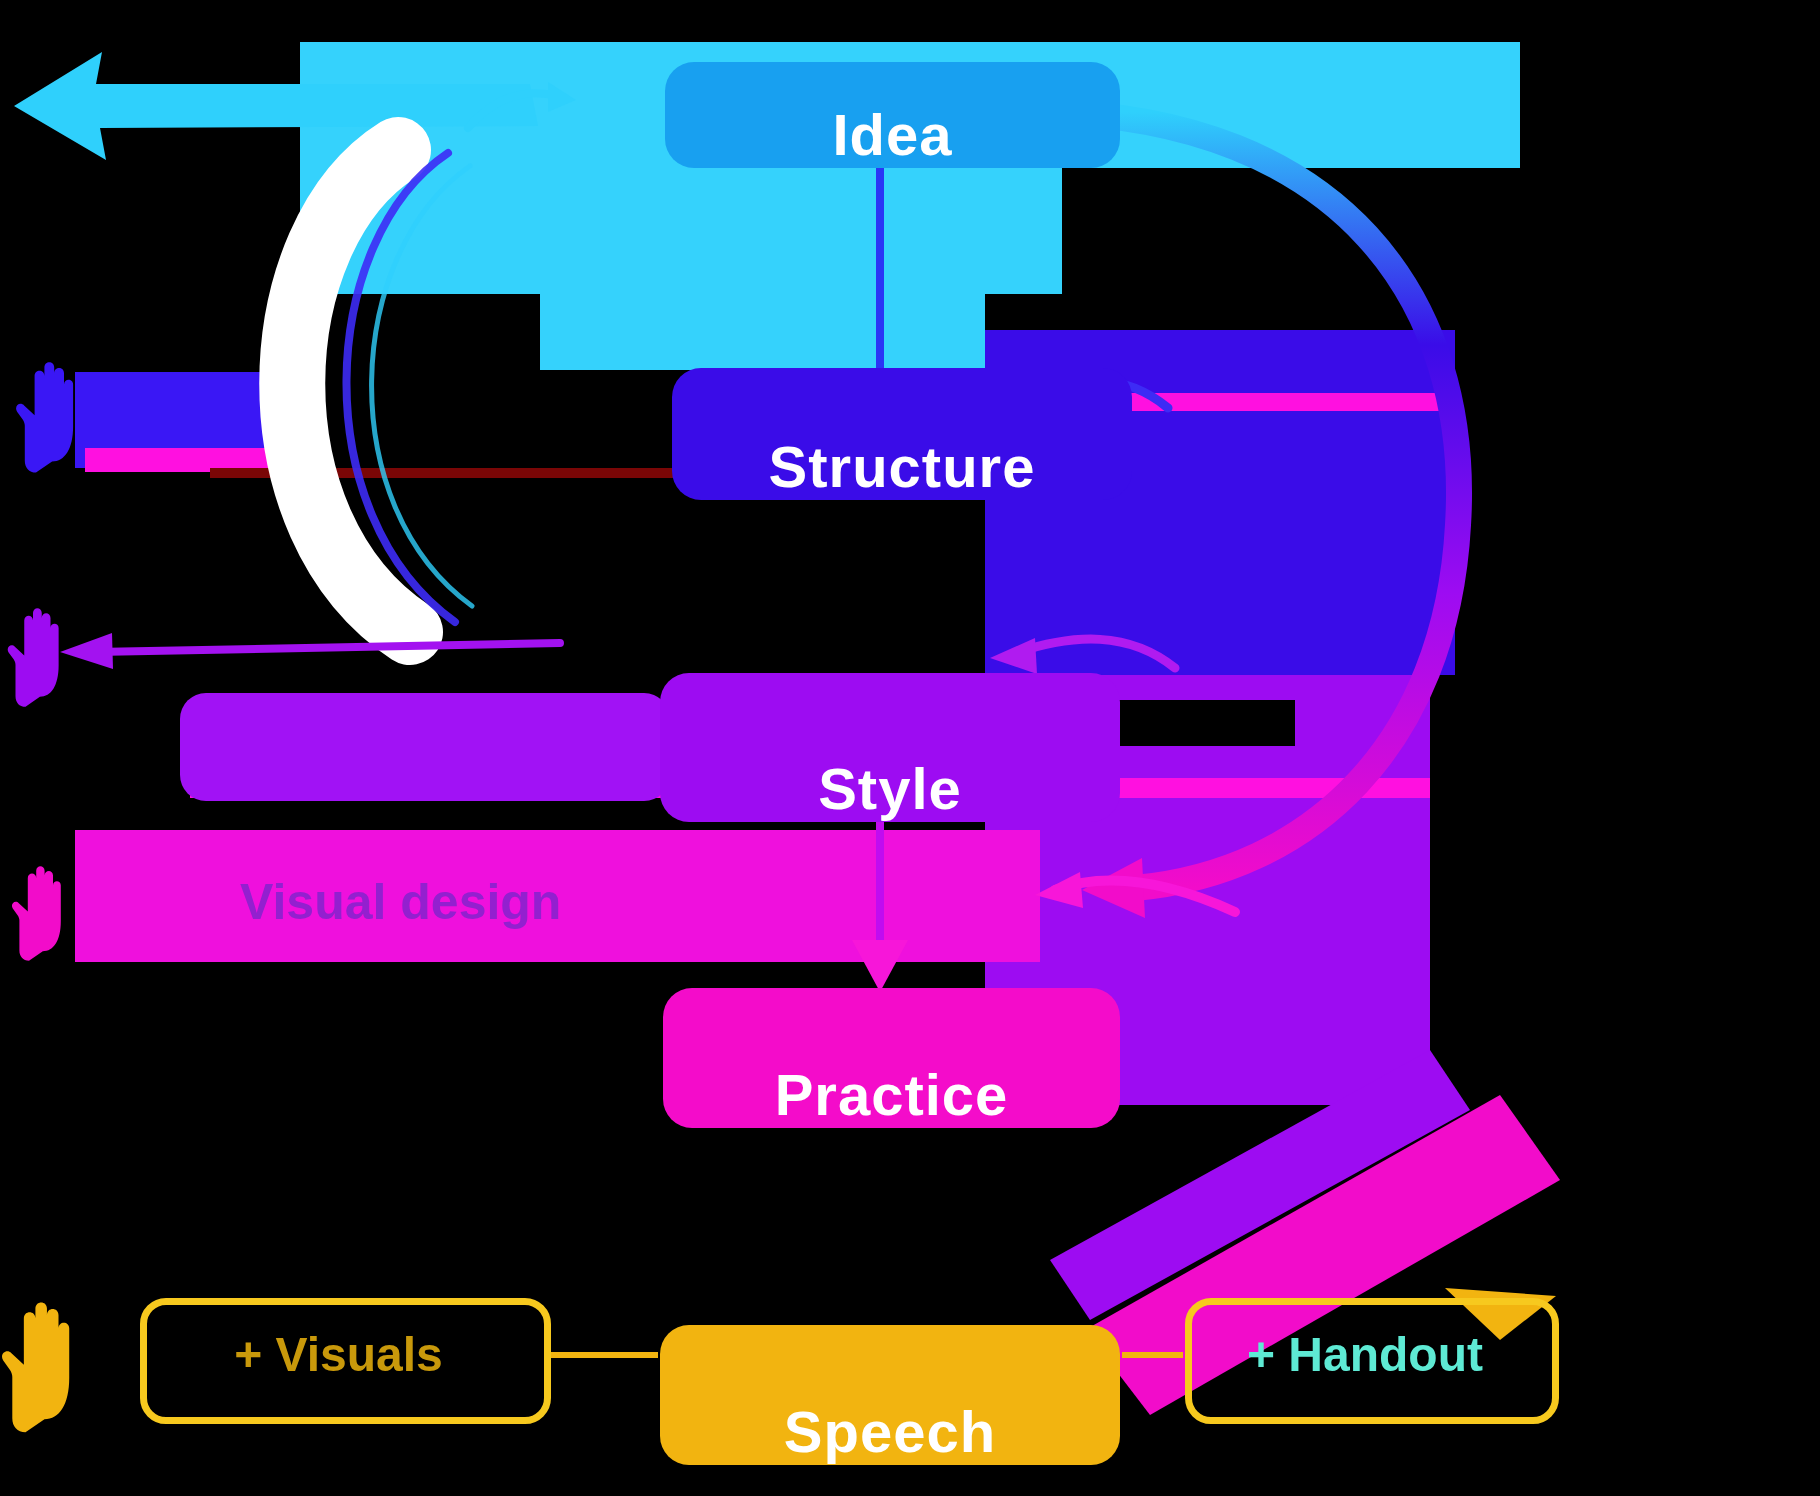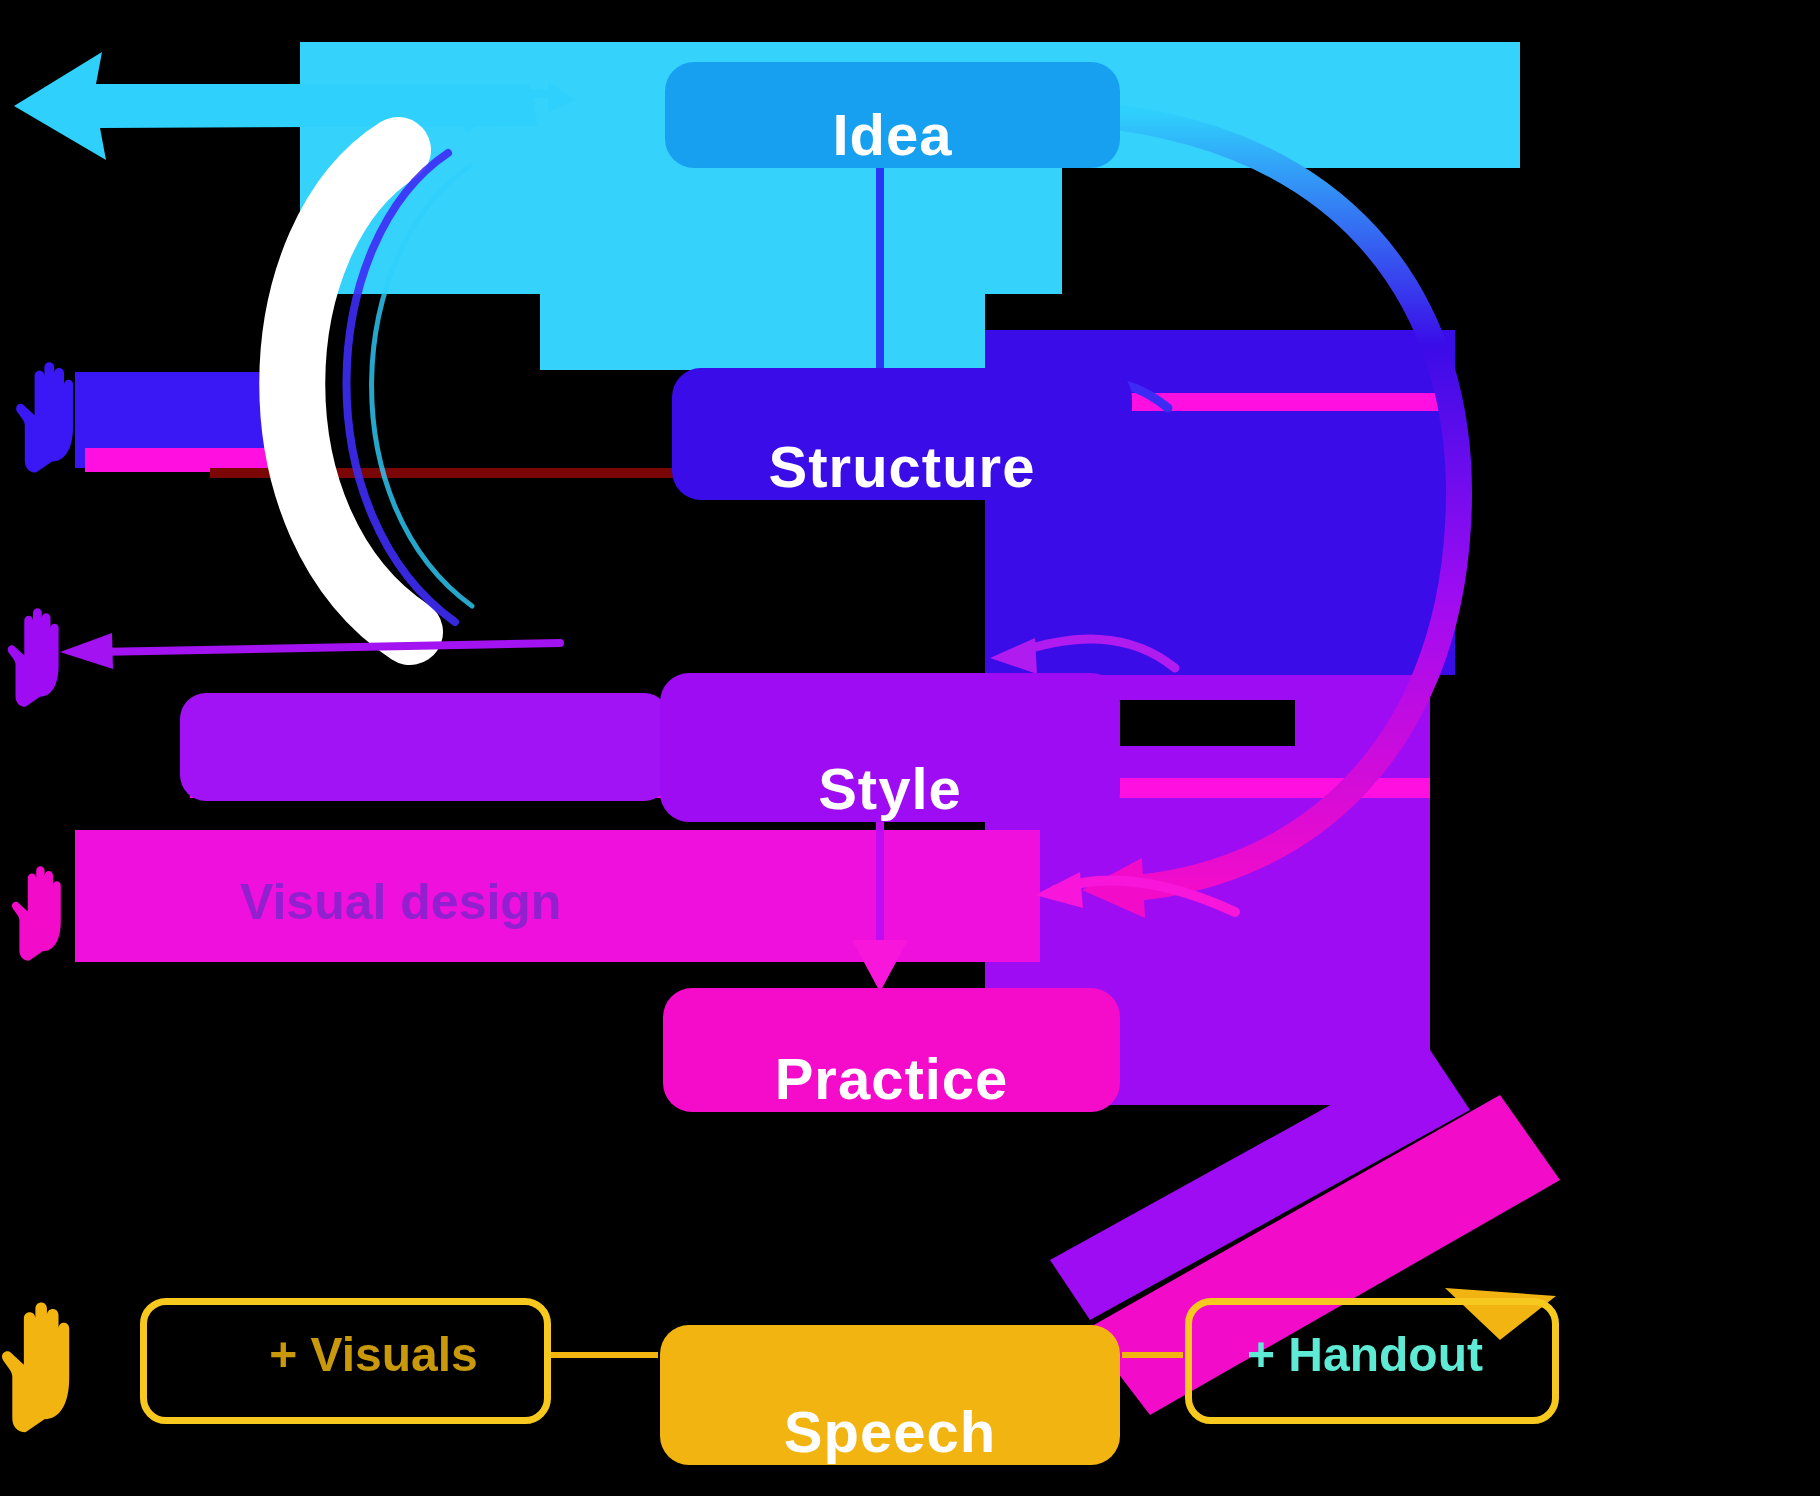--- a/index.html
+++ b/index.html
@@ -4,29 +4,29 @@
 <style>
   html,body{margin:0;padding:0;background:#000;}
   #canvas{position:relative;width:1820px;height:1496px;background:#000;overflow:hidden;
           font-family:"Liberation Sans","DejaVu Sans",sans-serif;}
   #decor{position:absolute;left:0;top:0;width:1820px;height:1496px;}
   .node{position:absolute;border-radius:29px;display:flex;align-items:flex-end;justify-content:center;
         color:#fff;font-weight:bold;font-size:58px;letter-spacing:1px;}
   #node-idea      {left:665px;top:62px;  width:455px;height:106px;background:#18a0f0;}
   #node-structure {left:660px;top:368px; width:460px;height:132px;background:#3a0ce8;margin-left:12px;}
   #node-style     {left:660px;top:673px; width:460px;height:149px;background:#9d0cf2;}
-  #node-practice  {left:663px;top:988px; width:457px;height:124px;background:#f40cca;}
+  #node-practice  {left:663px;top:988px; width:457px;height:140px;background:#f40cca;}
   #node-speech    {left:660px;top:1300px;width:460px;height:140px;background:#f2b410;margin-top:25px;}
   .side-box{position:absolute;border-radius:26px;}
   #box-visual-design{left:180px;top:693px;width:490px;height:108px;background:#a112f5;}
   #box-visuals {left:140px;top:1298px;width:397px;height:112px;border:7px solid #f7c91e;border-radius:26px;}
   #box-handout {left:1185px;top:1298px;width:360px;height:112px;border:7px solid #f7c91e;border-radius:26px;}
   .side-label{position:absolute;font-weight:bold;font-size:50px;white-space:nowrap;}
   #label-visual-design{left:240px;top:852px;color:#9320cf;margin-top:21px;}
-  #label-visuals{left:140px;top:1298px;width:397px;height:112px;display:flex;align-items:center;justify-content:center;color:#c9990b;font-size:48px;padding-left:35px;}
+  #label-visuals{left:140px;top:1298px;width:397px;height:112px;display:flex;align-items:center;justify-content:center;color:#c9990b;font-size:48px;}
   #label-handout{left:1185px;top:1298px;width:360px;height:112px;display:flex;align-items:center;justify-content:center;color:#5eead4;font-size:48px;}
 </style>
 </head>
 <body>
 
 <div id="canvas">
 
   <svg id="decor" viewBox="0 0 1820 1496" xmlns="http://www.w3.org/2000/svg">
     <defs>
       <linearGradient id="arcGrad" x1="0" y1="0" x2="0" y2="1">

